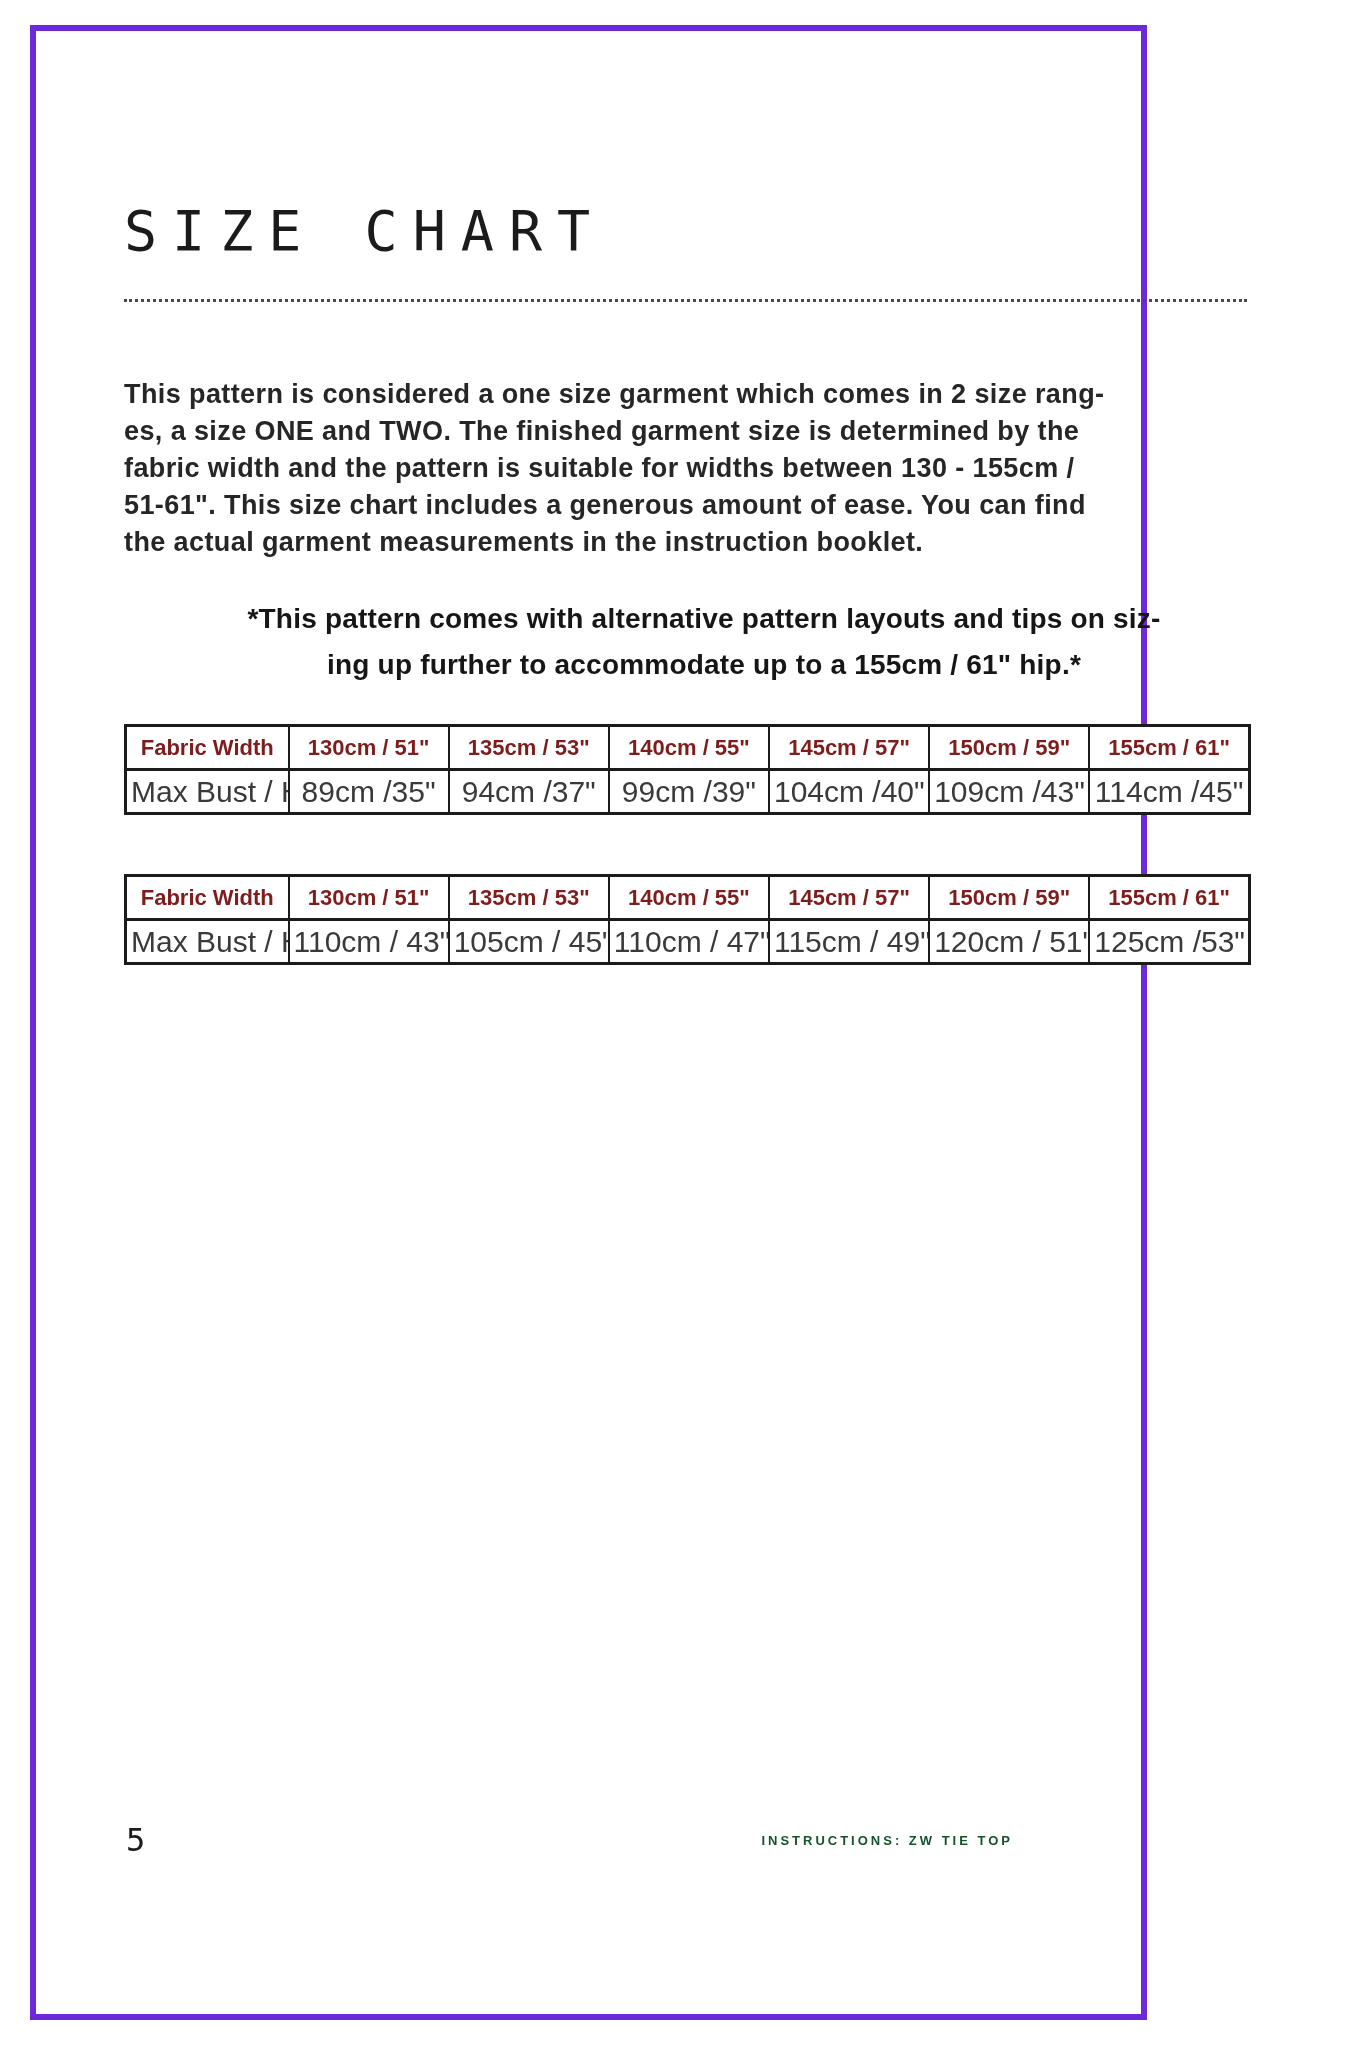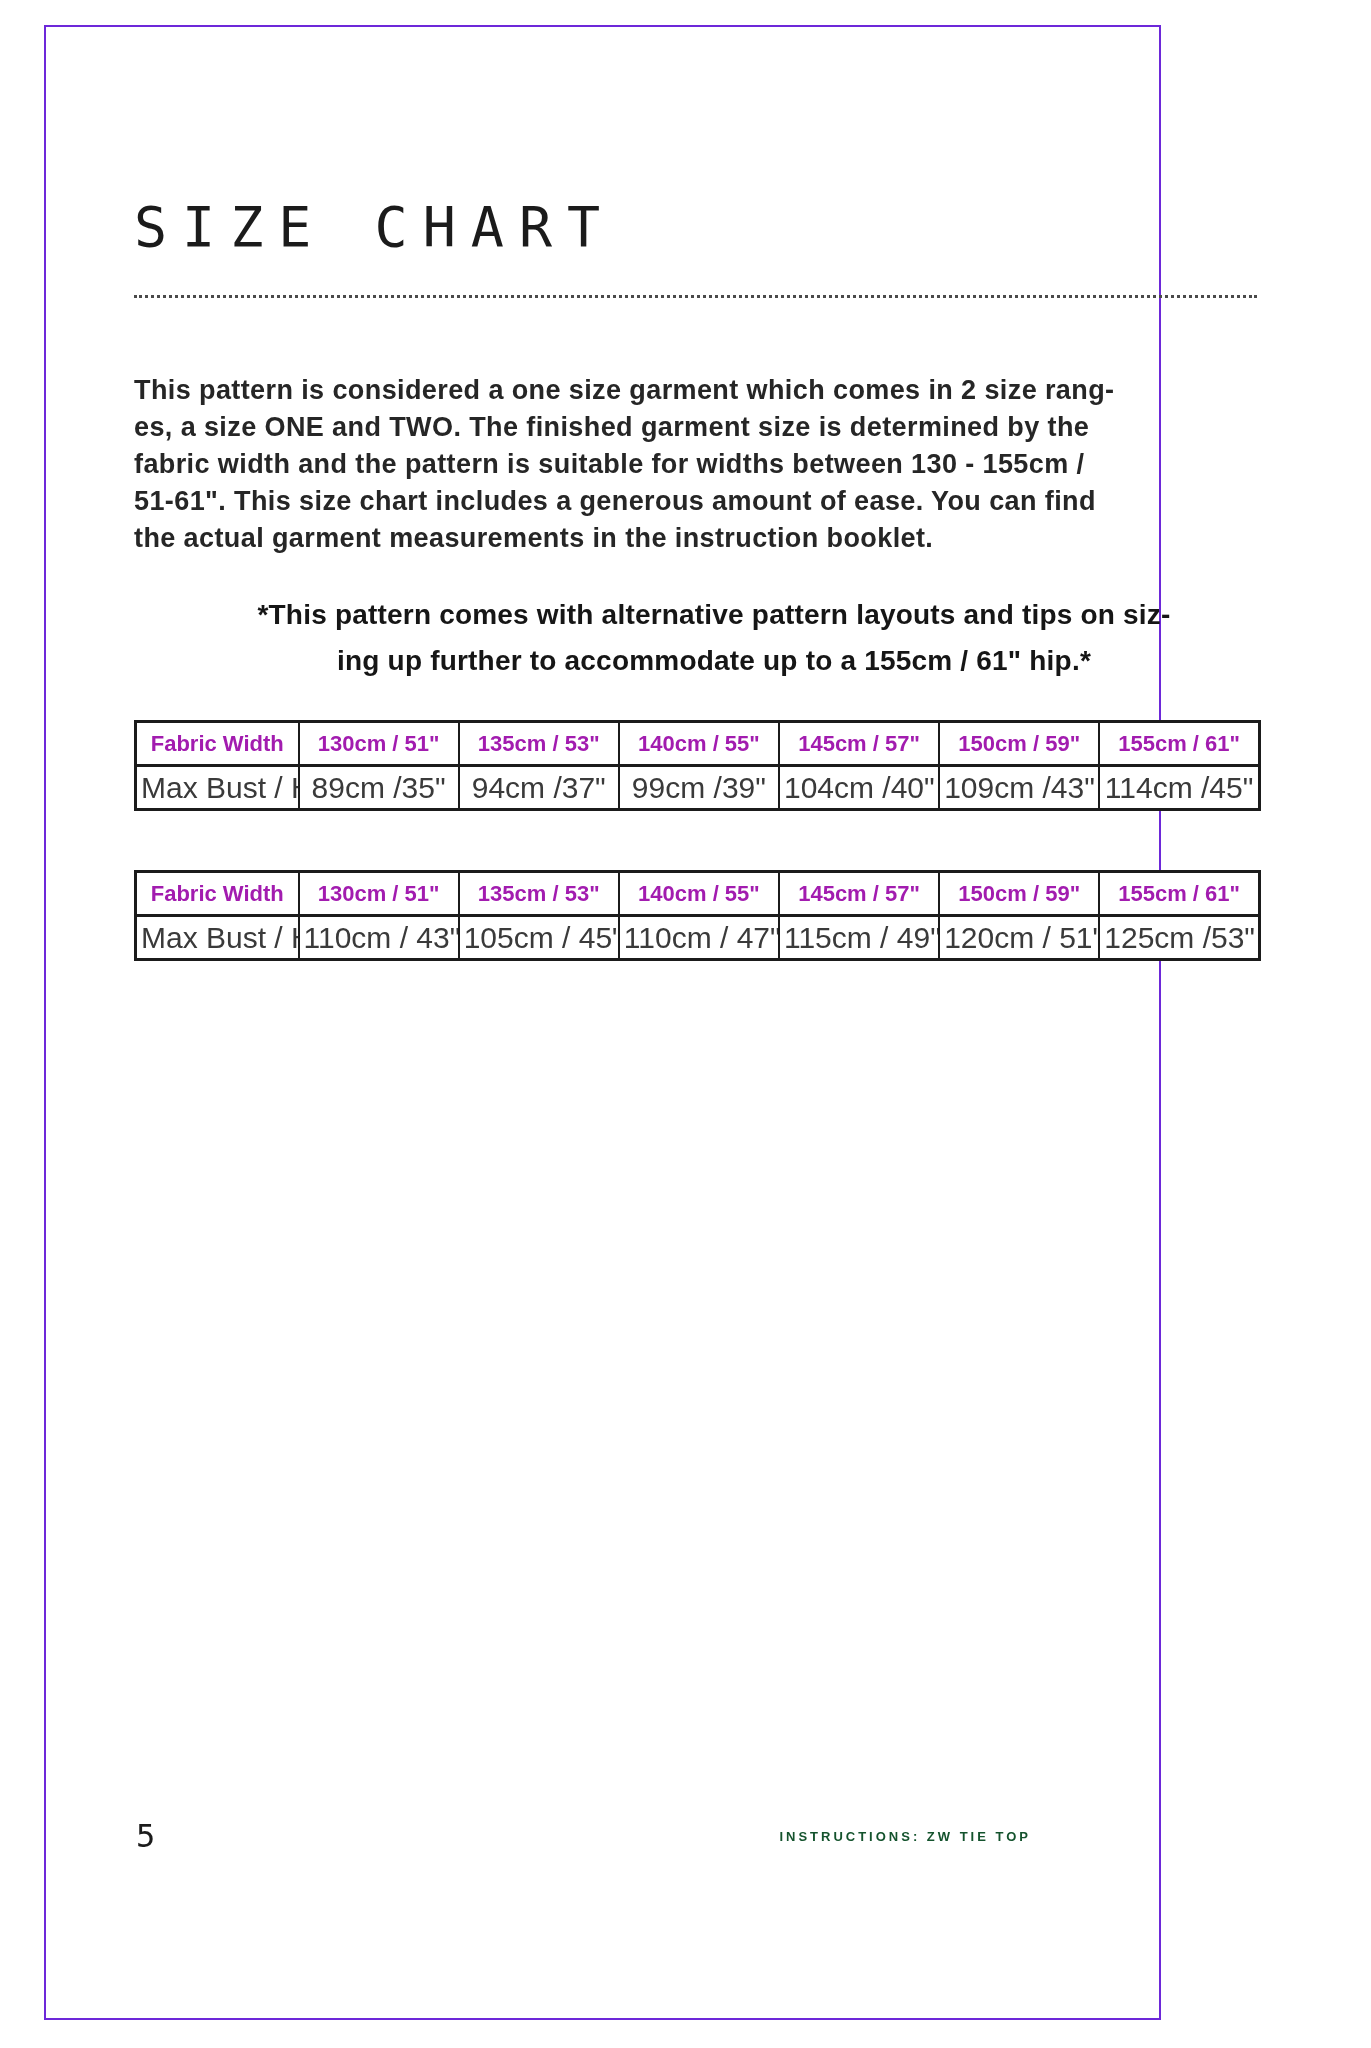--- a/index.html
+++ b/index.html
@@ -5,23 +5,23 @@
   * { margin: 0; padding: 0; box-sizing: border-box; }
   html, body { background: #ffffff; }
   body {
     width: 1371px; height: 2048px;
     position: relative;
     font-family: "Liberation Sans", sans-serif;
     color: #1f1f1f;
   }
   .page-frame {
     position: absolute;
-    left: 44px; top: 25px;
+    left: 30px; top: 25px;
     width: 1117px; height: 1995px;
-    border: 2px solid #6d28d9;
+    border: 6px solid #6d28d9;
     background: #ffffff;
   }
   .page-title {
     position: absolute;
     left: 88px; top: 168px;
     font-family: "DejaVu Sans Mono", monospace;
     font-size: 55px;
     font-weight: 500;
     letter-spacing: 15px;
     color: #1b1b1b;
@@ -71,21 +71,21 @@
     height: 44px;
     text-align: center;
     vertical-align: middle;
     padding: 0 4px;
     overflow: hidden;
     white-space: nowrap;
   }
   .size-table th {
     font-size: 22px;
     font-weight: 700;
-    color: #a21caf;
+    color: #7f1d1d;
     border-bottom-width: 3px;
   }
   .size-table td {
     font-size: 30px;
     font-weight: 400;
     color: #3a3a3a;
   }
   .size-table { border: 3px solid #1b1b1b; }
   .footer-page-number {
     position: absolute;

